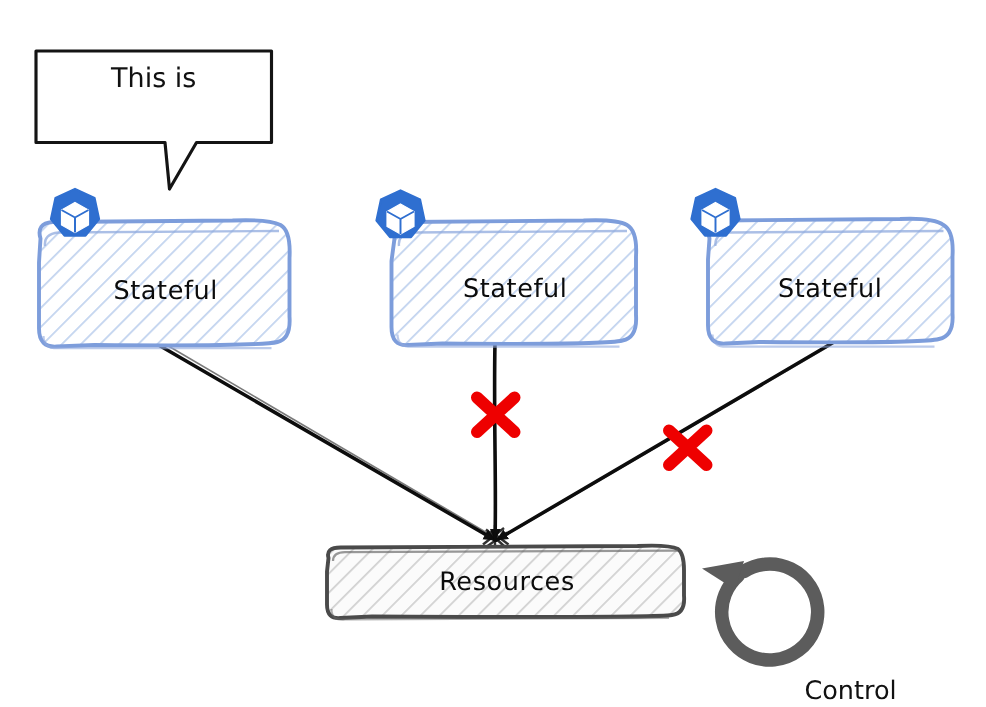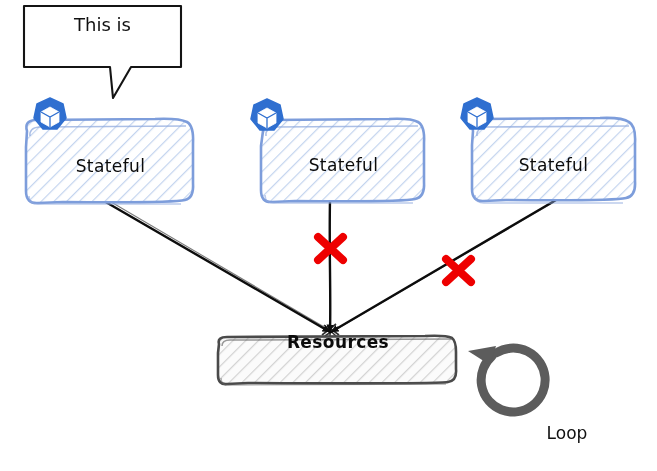--- a/index.html
+++ b/index.html
@@ -1,18 +1,18 @@
 <!DOCTYPE html>
 <html><head>
 <meta charset="utf-8">
 <style>
   html,body{margin:0;padding:0;background:#ffffff;}
   body{width:657px;height:471px;overflow:hidden;
        font-family:"DejaVu Sans",sans-serif;}
-  #stage{position:relative;width:657px;height:377px;background:#fff;}
+  #stage{position:relative;width:657px;height:377px;background:#fff;margin-top:28px;}
   #stage svg.layer{position:absolute;left:0;top:0;width:657px;height:471px;}
   .node-label{
     position:absolute;text-align:center;
     font-family:"DejaVu Sans",sans-serif;
     font-size:17px;color:#0b0b0b;letter-spacing:.4px;white-space:nowrap;
   }
   .bubble-text{
     position:absolute;text-align:center;line-height:1.18;
     font-family:"DejaVu Sans",sans-serif;
     font-size:18px;color:#111;
@@ -130,19 +130,20 @@
   <div class="bubble-text" style="left:24px;top:14px;width:157px;">
     <div>This is</div>
   </div>
 
   <div class="node-label" style="left:27px;top:156px;width:167px;">Stateful</div>
 
   <div class="node-label" style="left:262px;top:155px;width:163px;">Stateful</div>
 
   <div class="node-label" style="left:472px;top:155px;width:163px;">Stateful</div>
 
-  <div class="node-label" style="left:219px;top:332px;width:238px;font-weight:bold;">Resources</div>
+  <div class="node-label" style="left:219px;top:350px;width:238px;">Resources</div>
 
   <div class="loop-text" style="left:511px;top:403px;width:112px;">
+    <div>Control</div>
     <div>Loop</div>
   </div>
 
 </div>
 
 </body></html>

